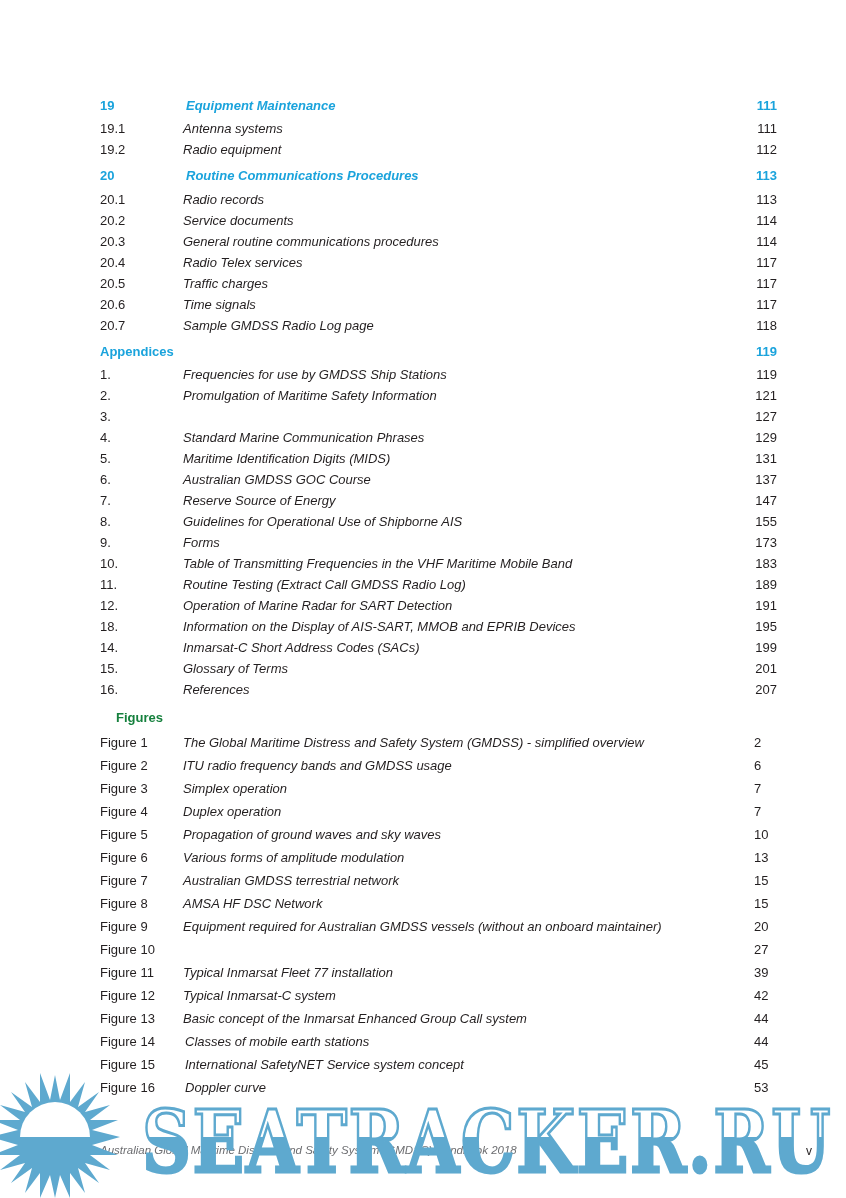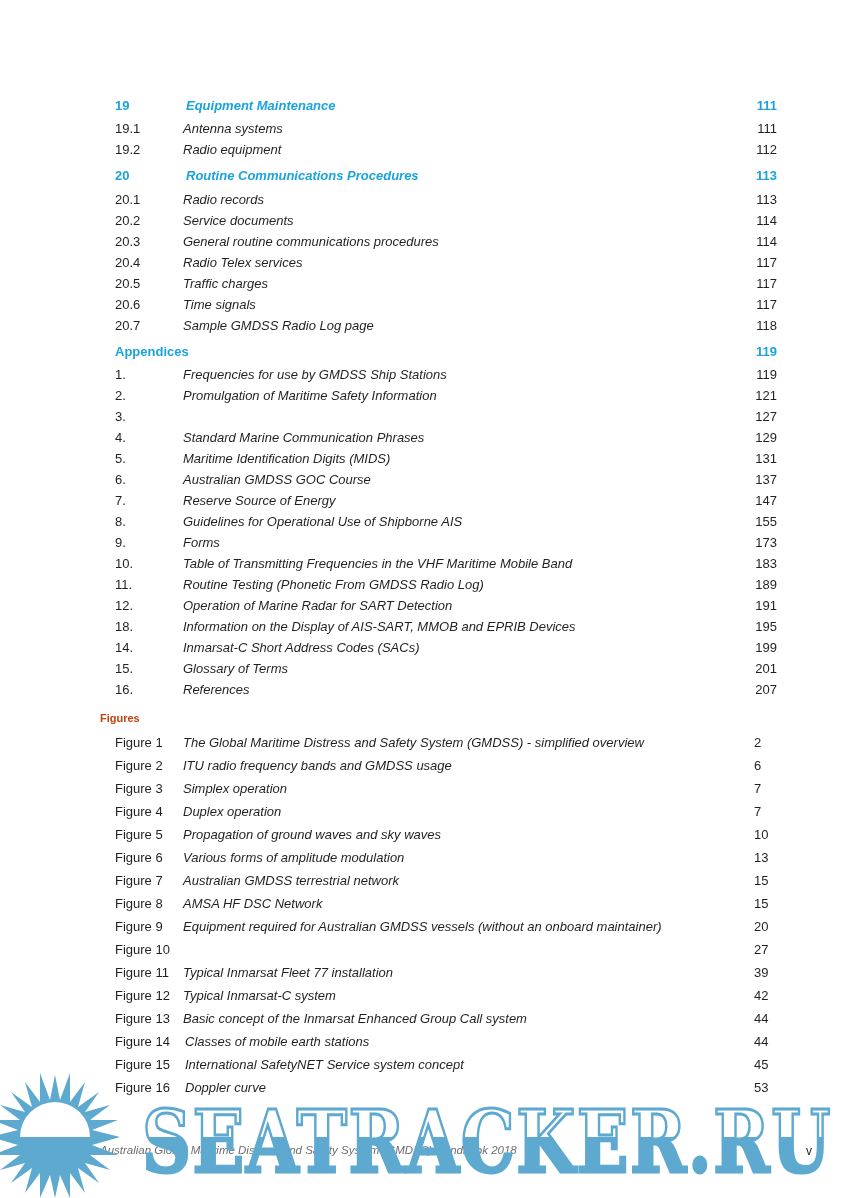--- a/index.html
+++ b/index.html
@@ -1,27 +1,27 @@
 <!DOCTYPE html>
 <html><head>
   <meta charset="utf-8">
   <style>
     html, body { margin: 0; padding: 0; background: #ffffff; }
     body { width: 846px; height: 1198px; position: relative; overflow: hidden;
            font-family: "Liberation Sans", sans-serif; color: #231f20; }
     .page { position: absolute; left: 0; top: 0; width: 846px; height: 1198px; }
     .row { position: absolute; left: 100px; width: 677px; height: 20px; font-size: 13px; line-height: 20px; }
-    .row .num { position: absolute; left: 15px; }
+    .row .num { position: absolute; left: 0; }
     .row .title { position: absolute; left: 83px; white-space: nowrap; font-style: italic; }
     .row .pg { position: absolute; right: 0; }
     .row.head { color: #1aa3dc; font-weight: bold; }
     .row.head .title { left: 86px; }
     .row.fig .title { left: 83px; }
     .row.fig .pg { right: auto; left: 654px; }
-    .section-label { position: absolute; left: 100px; font-size: 11px; font-weight: bold; color: #c2410c; line-height: 20px; }
+    .section-label { position: absolute; left: 116px; font-size: 13px; font-weight: bold; color: #15803d; line-height: 20px; }
     .footer-text { position: absolute; left: 100px; top: 1144px; font-size: 11.5px; font-style: italic; color: #6d6e71; }
     .footer-page { position: absolute; left: 806px; top: 1144px; font-size: 12px; color: #231f20; }
     .watermark { position: absolute; left: 0; top: 1060px; width: 846px; height: 138px; pointer-events: none; }
   </style>
 </head>
 <body>
 
 <div class="page">
 
   <div class="row head" style="top:96px">
@@ -129,21 +129,21 @@
       <span class="title">Forms</span>
       <span class="pg">173</span>
     </div>
   <div class="row" style="top:554px">
       <span class="num">10.</span>
       <span class="title">Table of Transmitting Frequencies in the VHF Maritime Mobile Band</span>
       <span class="pg">183</span>
     </div>
   <div class="row" style="top:575px">
       <span class="num">11.</span>
-      <span class="title">Routine Testing (Phonetic From GMDSS Radio Log)</span>
+      <span class="title">Routine Testing (Extract Call GMDSS Radio Log)</span>
       <span class="pg">189</span>
     </div>
   <div class="row" style="top:596px">
       <span class="num">12.</span>
       <span class="title">Operation of Marine Radar for SART Detection</span>
       <span class="pg">191</span>
     </div>
   <div class="row" style="top:617px">
       <span class="num">18.</span>
       <span class="title">Information on the Display of AIS-SART, MMOB and EPRIB Devices</span>

